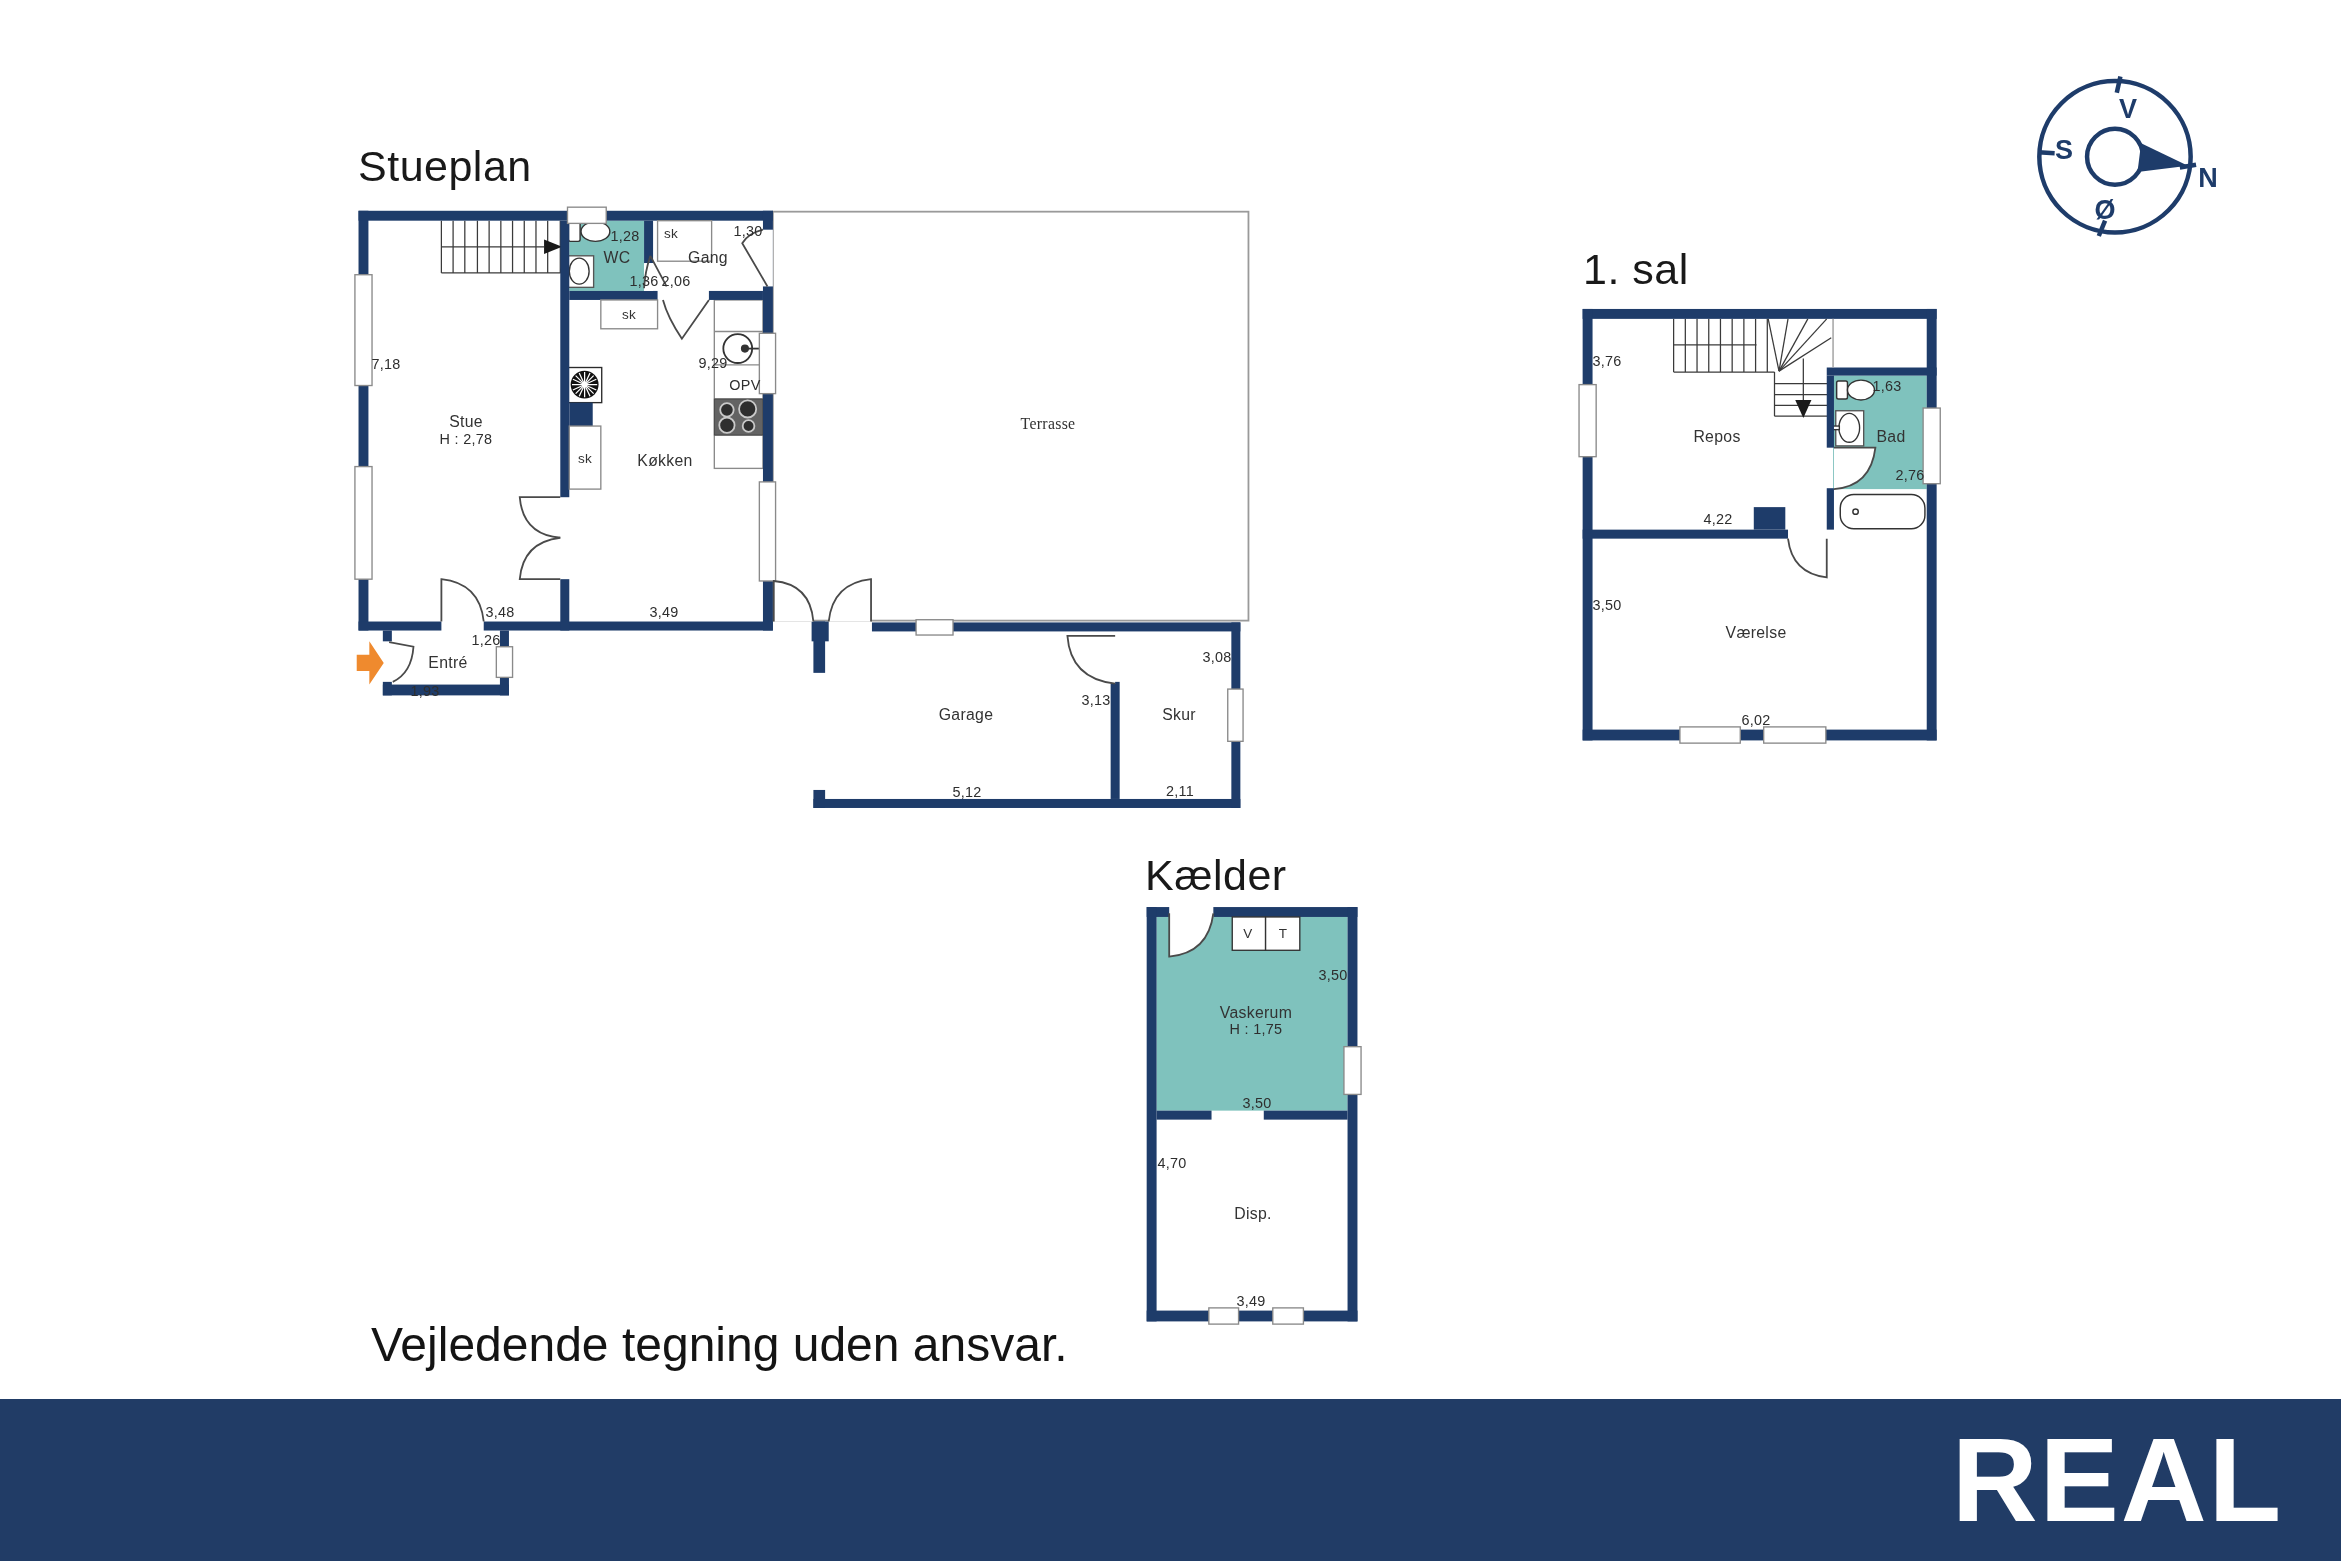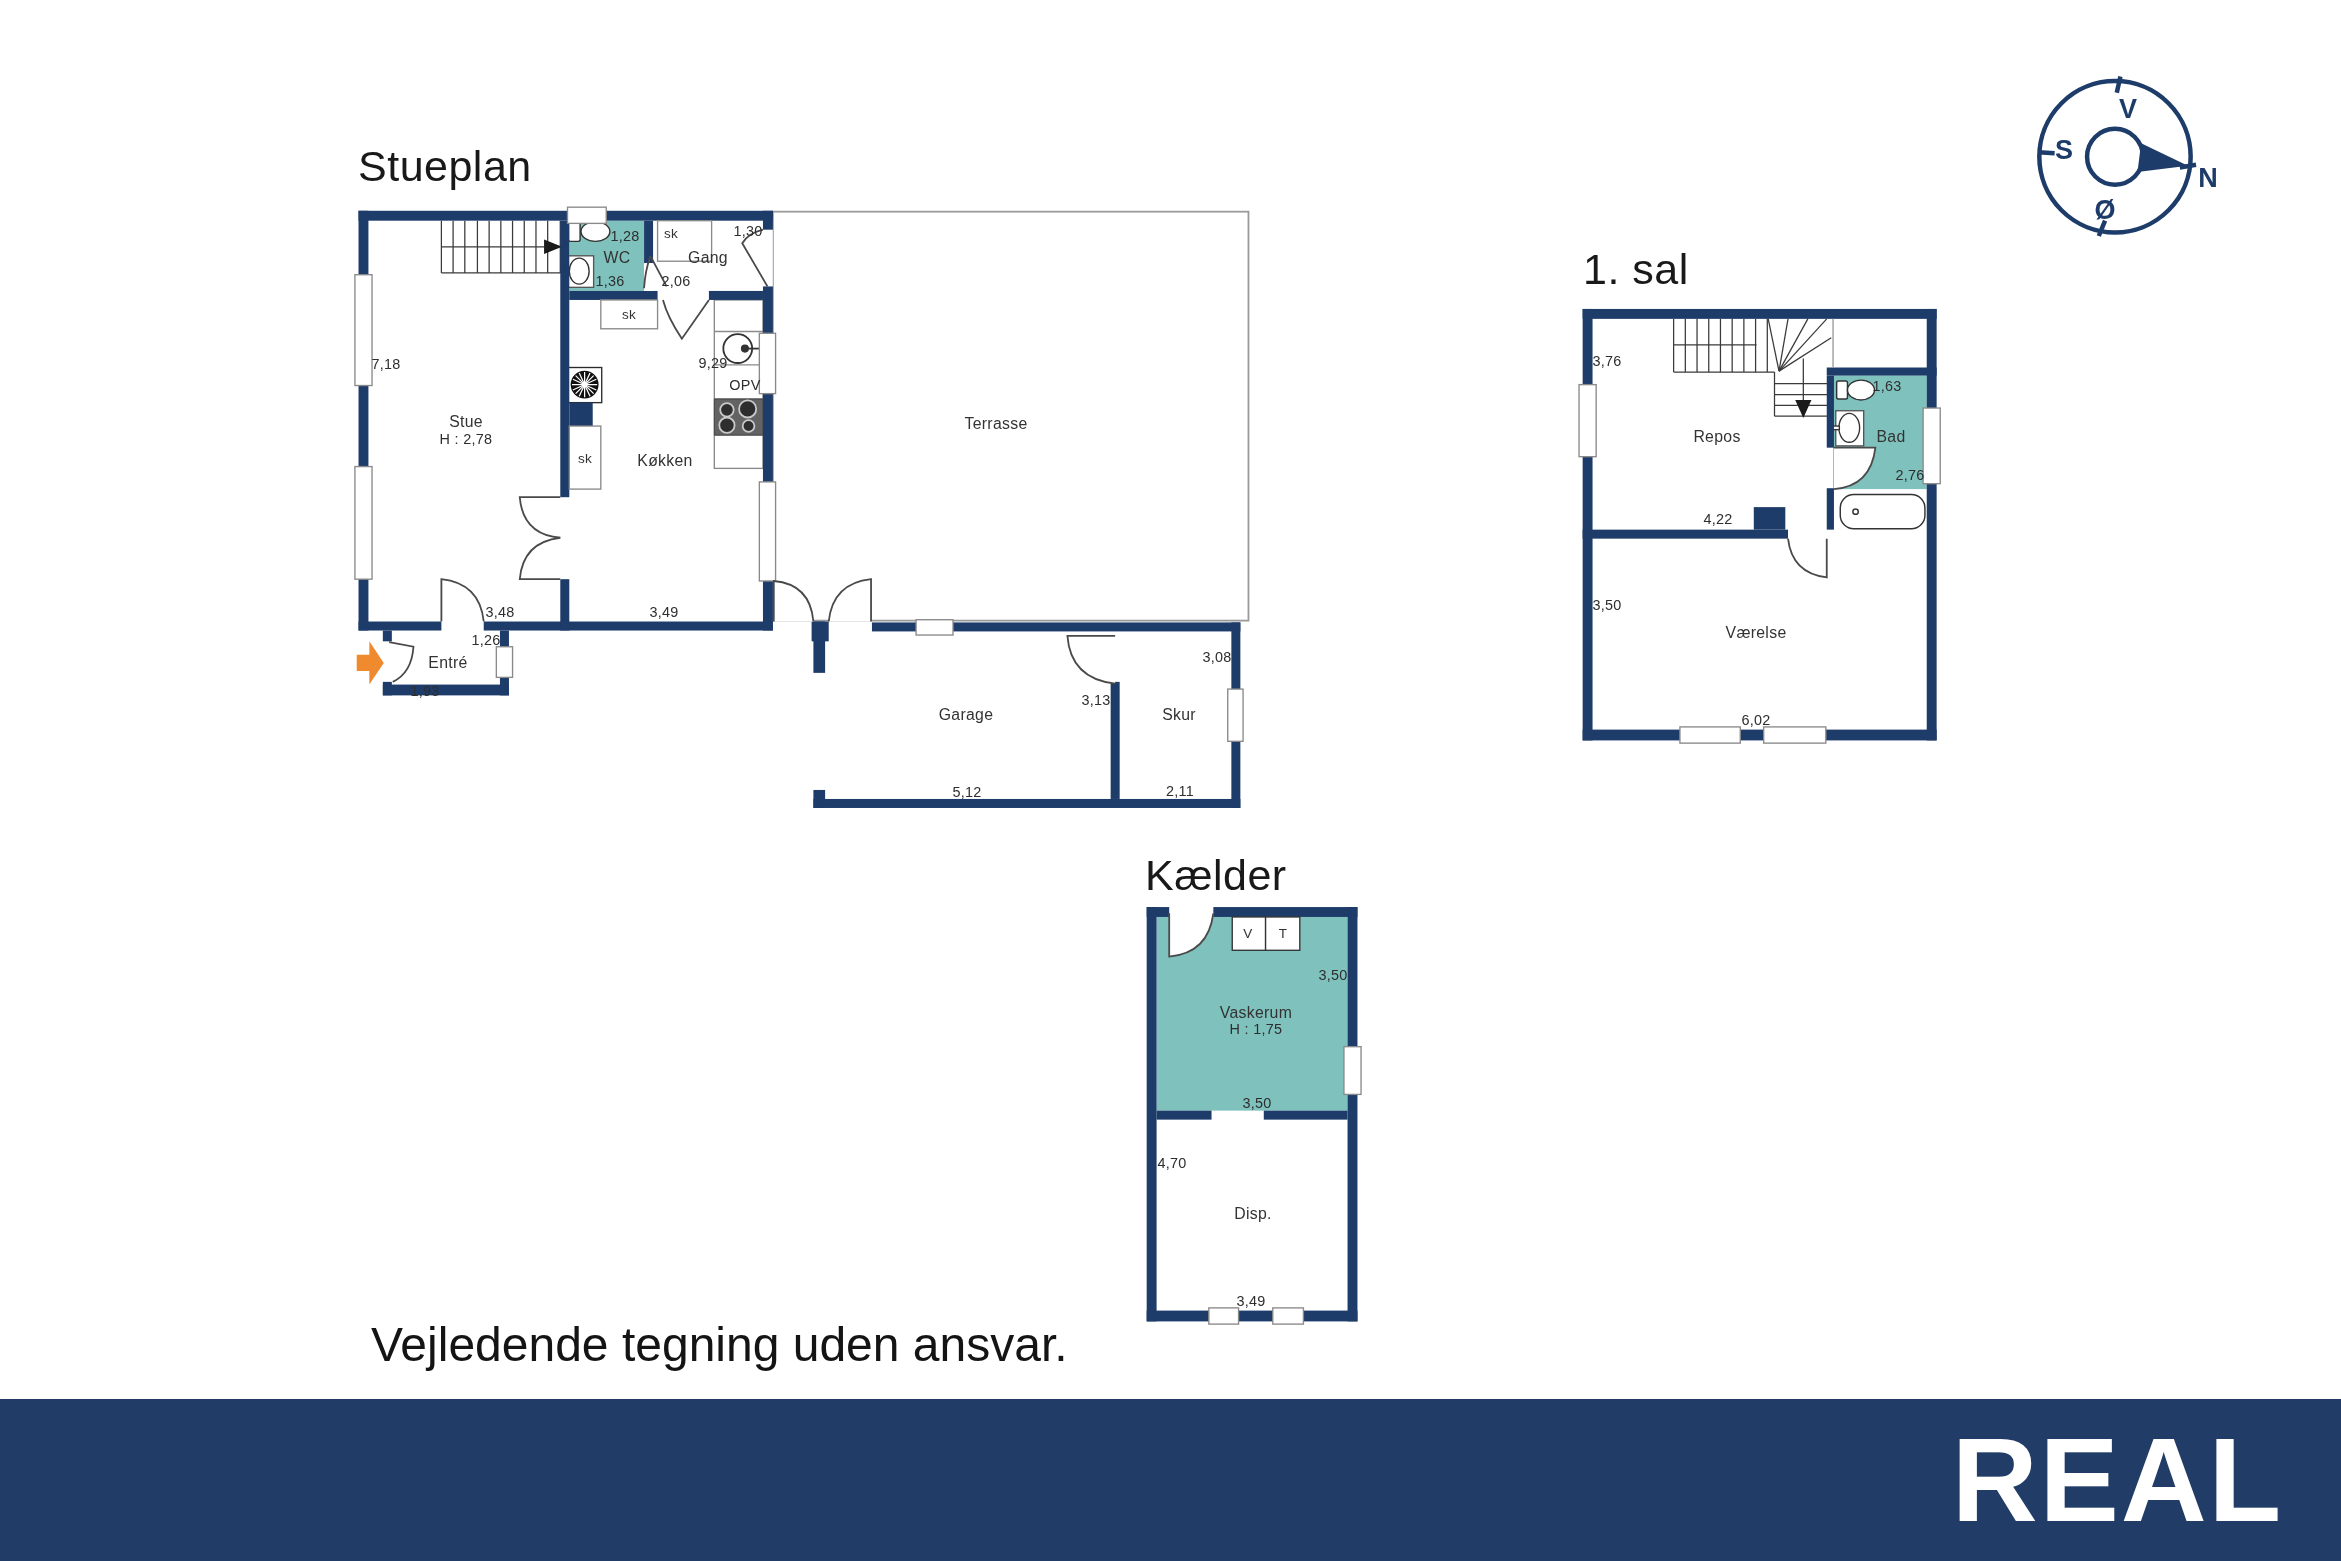--- a/index.html
+++ b/index.html
@@ -250,30 +250,30 @@
   <div class="ttl" style="left:358px;top:142px;">Stueplan</div>
   <div class="ttl" style="left:1583px;top:245px;">1. sal</div>
   <div class="ttl" style="left:1145px;top:851px;">Kælder</div>
 
   <div class="lbl" style="left:466px;top:422px;">Stue</div>
   <div class="lbl meas" style="left:466px;top:439px;">H : 2,78</div>
   <div class="lbl" style="left:617px;top:258px;">WC</div>
   <div class="lbl" style="left:708px;top:258px;">Gang</div>
   <div class="lbl" style="left:665px;top:461px;">Køkken</div>
   <div class="lbl" style="left:448px;top:663px;">Entré</div>
-  <div class="lbl" style="left:996px;top:424px;">Terrasse</div>
+  <div class="lbl" style="left:1048px;top:424px;font-family:Liberation Serif, serif;">Terrasse</div>
   <div class="lbl" style="left:966px;top:715px;">Garage</div>
   <div class="lbl" style="left:1179px;top:715px;">Skur</div>
   <div class="lbl small" style="left:671px;top:233px;">sk</div>
   <div class="lbl small" style="left:629px;top:314px;">sk</div>
   <div class="lbl small" style="left:585px;top:458px;">sk</div>
   <div class="lbl meas" style="left:745px;top:385px;">OPV</div>
   <div class="lbl meas" style="left:386px;top:364px;">7,18</div>
   <div class="lbl meas" style="left:625px;top:236px;">1,28</div>
-  <div class="lbl meas" style="left:610px;top:281px;">1,36</div>
+  <div class="lbl meas" style="left:644px;top:281px;">1,36</div>
   <div class="lbl meas" style="left:748px;top:231px;">1,30</div>
   <div class="lbl meas" style="left:676px;top:281px;">2,06</div>
   <div class="lbl meas" style="left:713px;top:363px;">9,29</div>
   <div class="lbl meas" style="left:500px;top:612px;">3,48</div>
   <div class="lbl meas" style="left:664px;top:612px;">3,49</div>
   <div class="lbl meas" style="left:486px;top:640px;">1,26</div>
   <div class="lbl meas" style="left:425px;top:691px;">1,93</div>
   <div class="lbl meas" style="left:967px;top:792px;">5,12</div>
   <div class="lbl meas" style="left:1096px;top:700px;">3,13</div>
   <div class="lbl meas" style="left:1217px;top:657px;">3,08</div>

